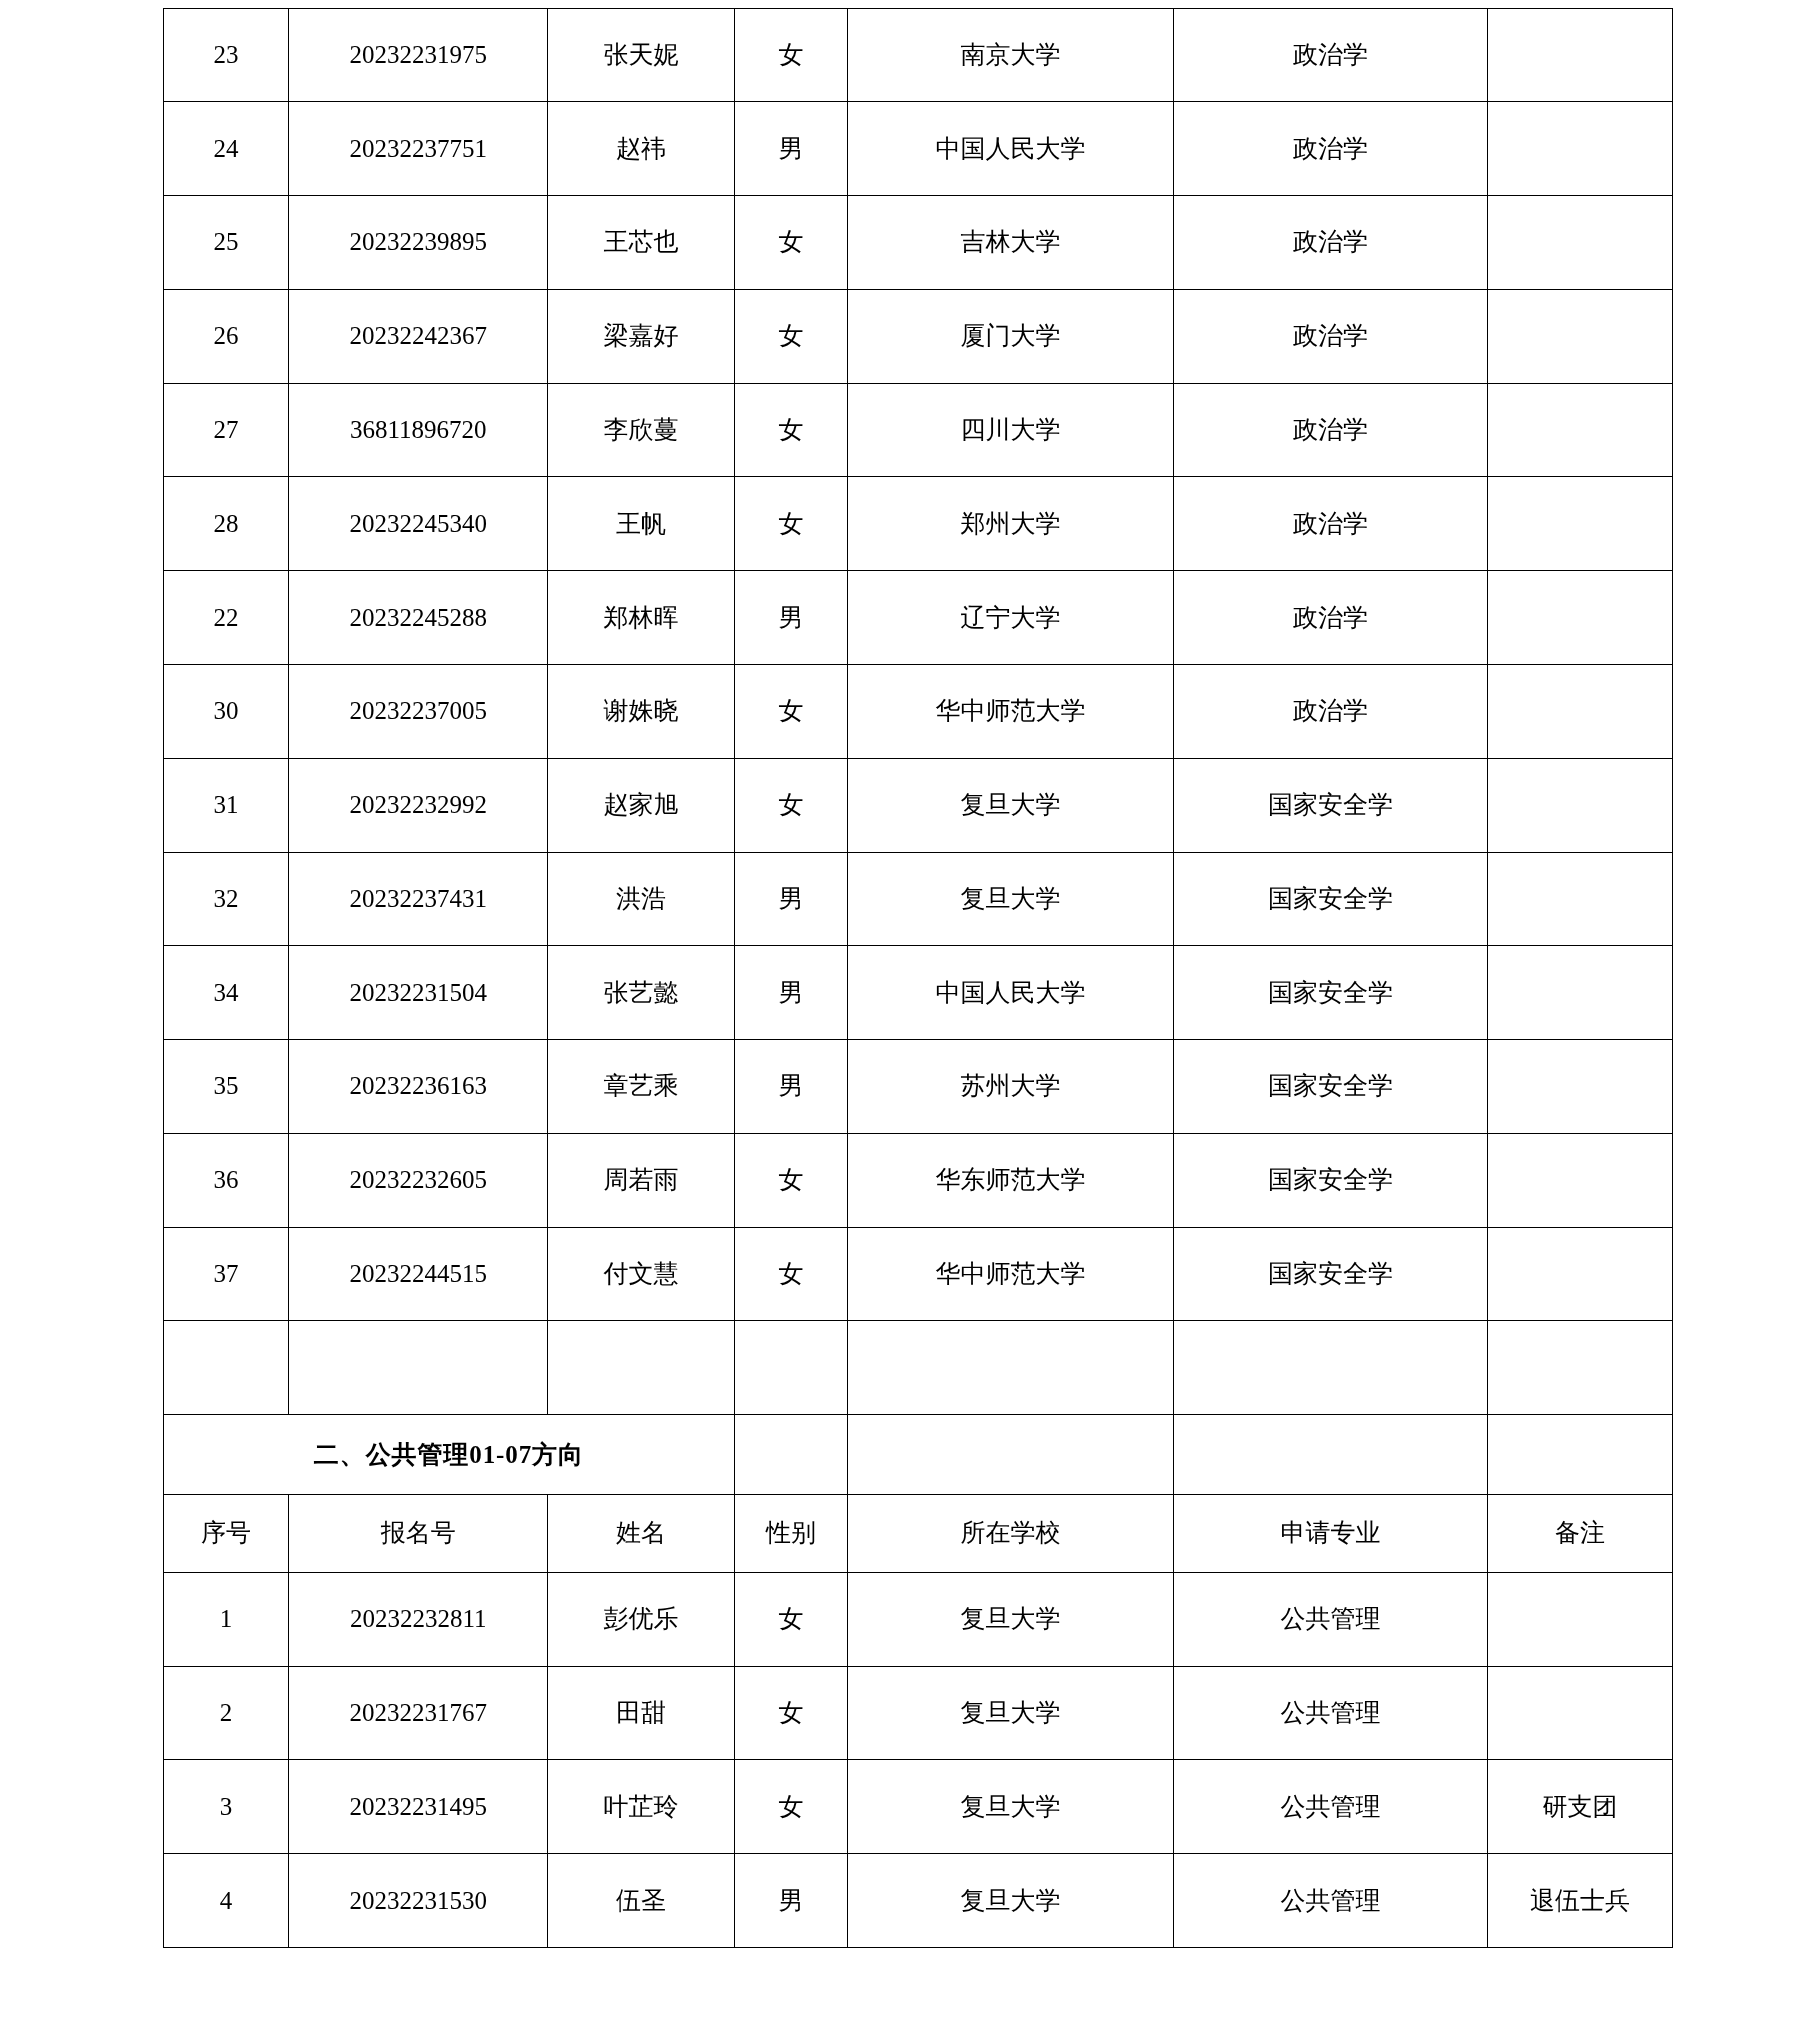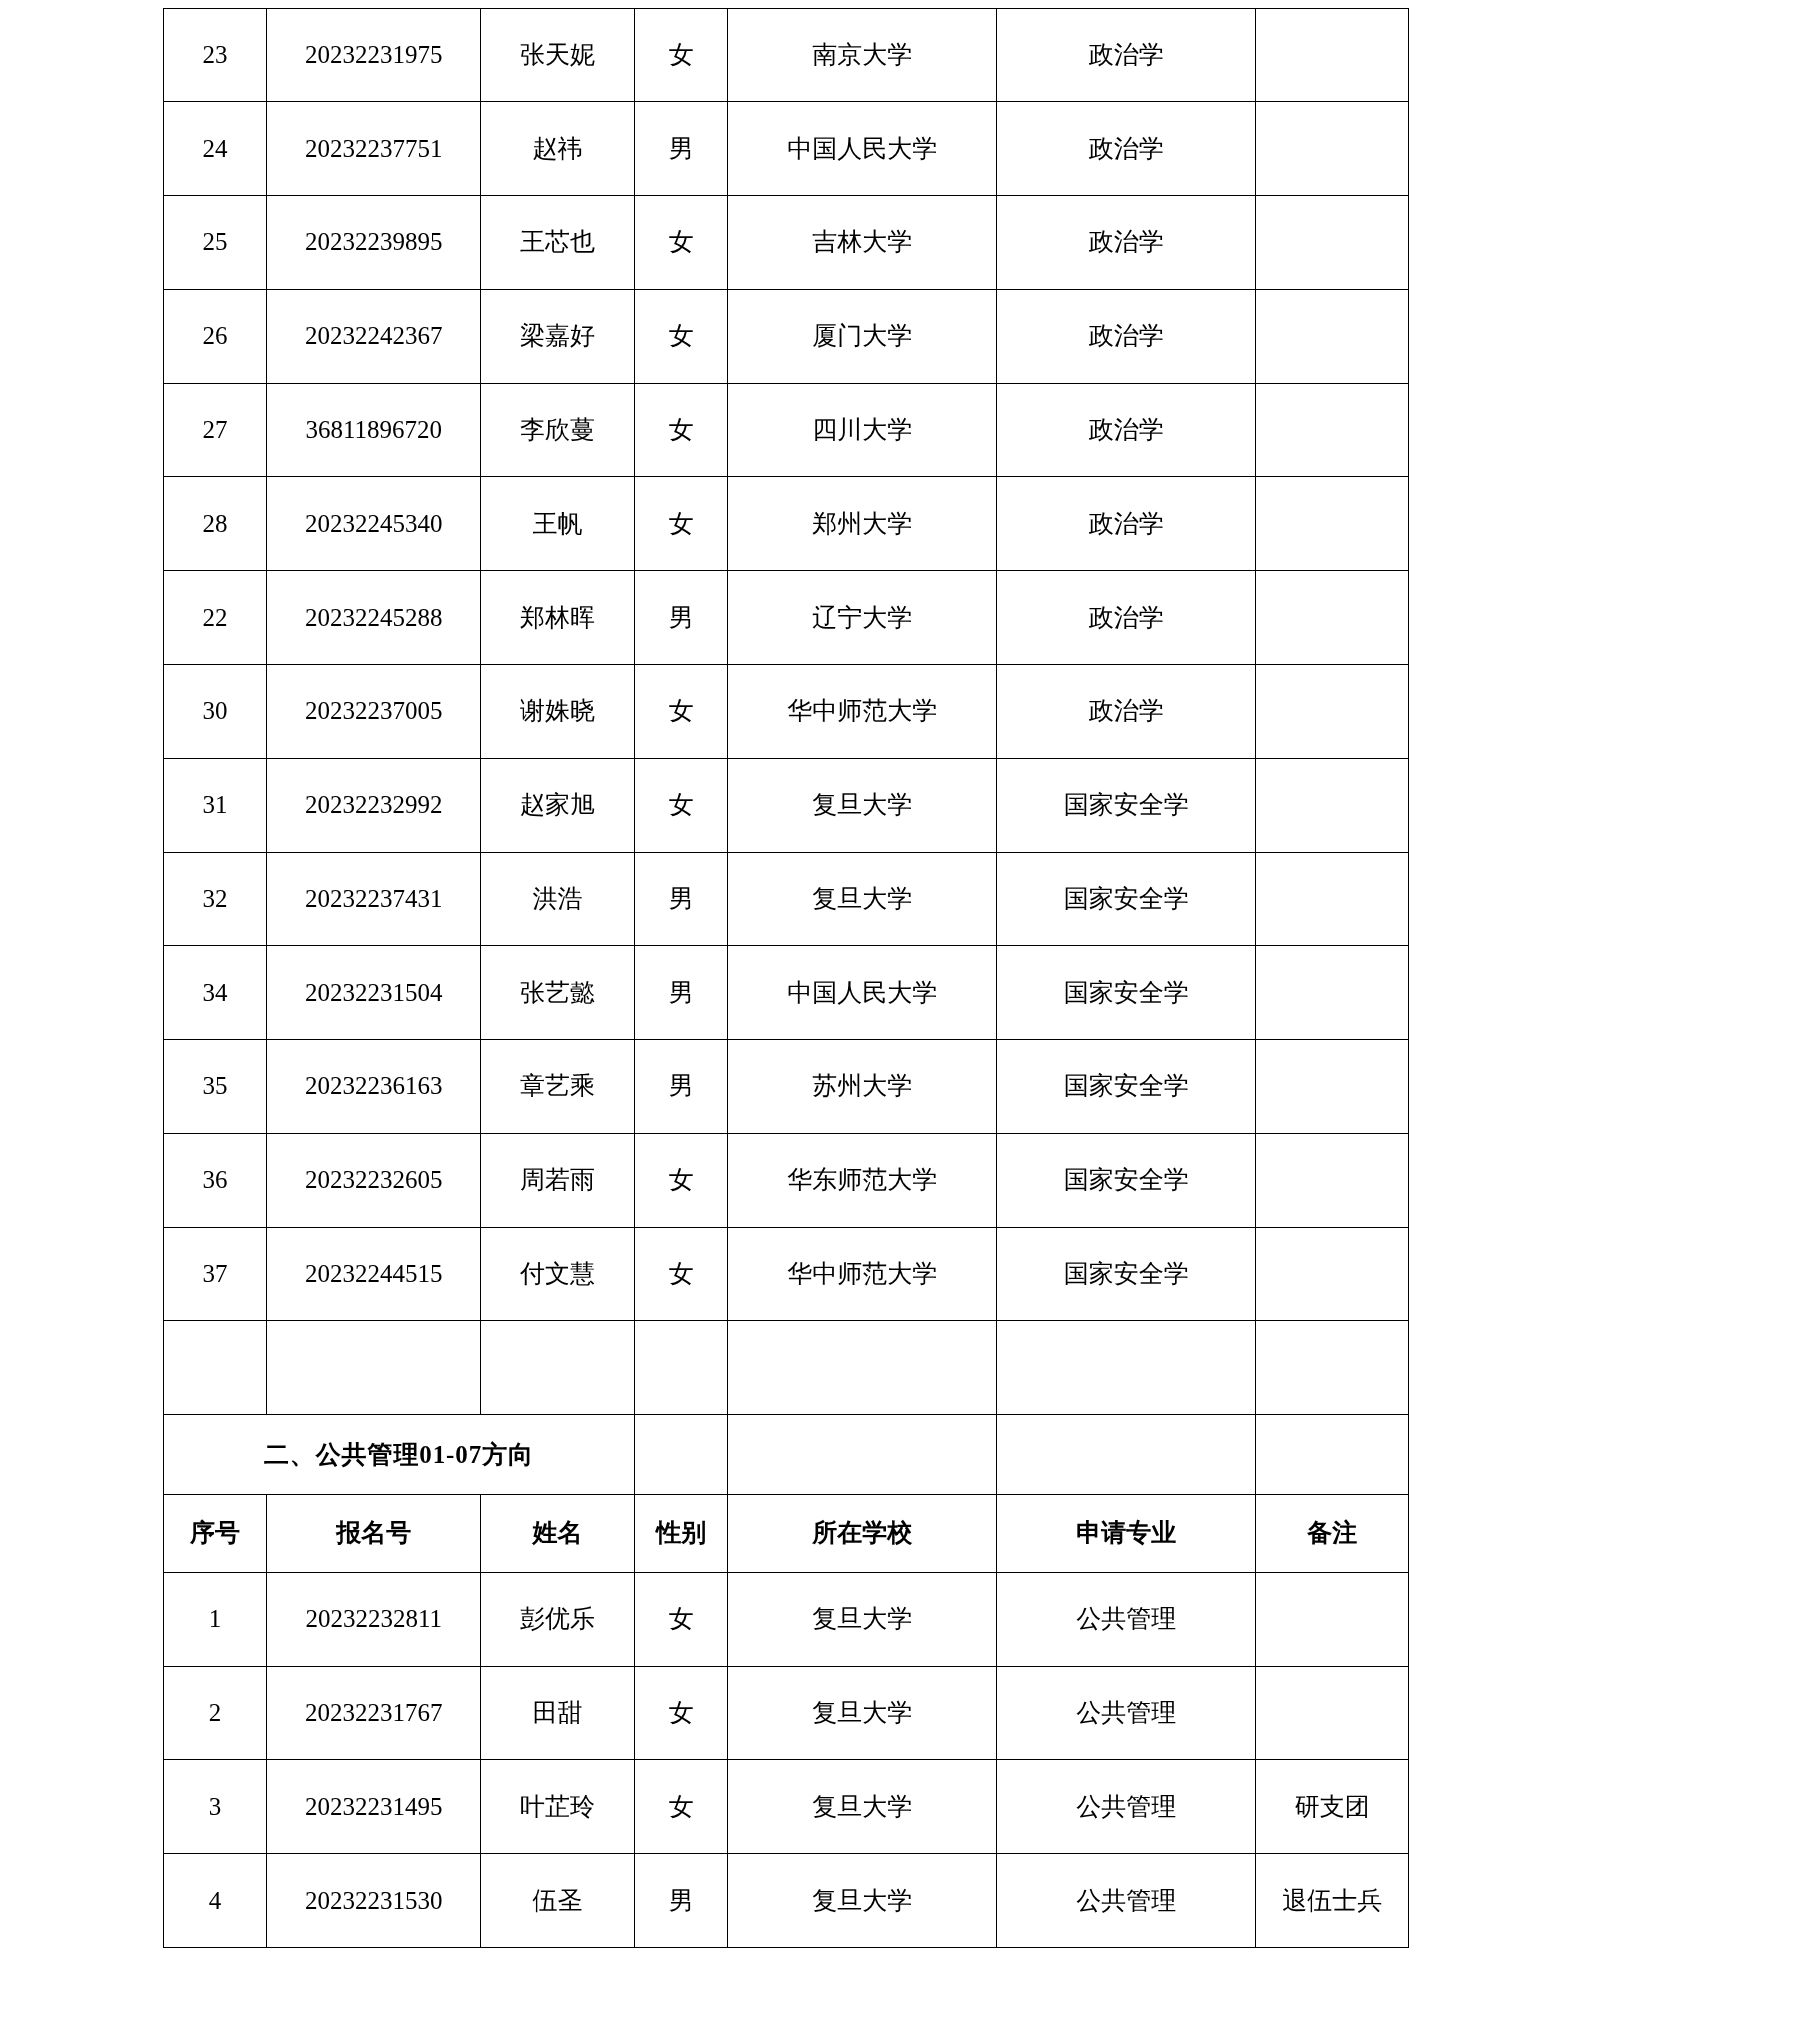--- a/index.html
+++ b/index.html
@@ -14,21 +14,21 @@
     color: #000000;
   }
   .page {
     position: relative;
     width: 1795px;
     min-height: 2042px;
     box-sizing: border-box;
     padding: 7.5px 163px 0 163px;
   }
   table.doc-table {
-    width: 1246px;
+    width: 1510px;
     border-collapse: collapse;
     table-layout: fixed;
   }
   table.doc-table td {
     border: 1.9px solid #000000;
     text-align: center;
     vertical-align: middle;
     font-size: 25px;
     line-height: 1.2;
     height: 89px;
@@ -58,21 +58,20 @@
     padding-left: 9.3px;
     font-family: "Liberation Serif", "DejaVu Serif", serif;
     margin-top: 48px;
   }
   td.header-cell {
     font-size: 25px;
     height: 73px;
   }
   tr.header-row td {
     height: 73px;
-    font-weight: bold;
   }
 </style>
 </head>
 <body>
 
 <div class="page">
   <table class="doc-table">
     <colgroup>
       <col class="c-idx">
         <col class="c-no">

